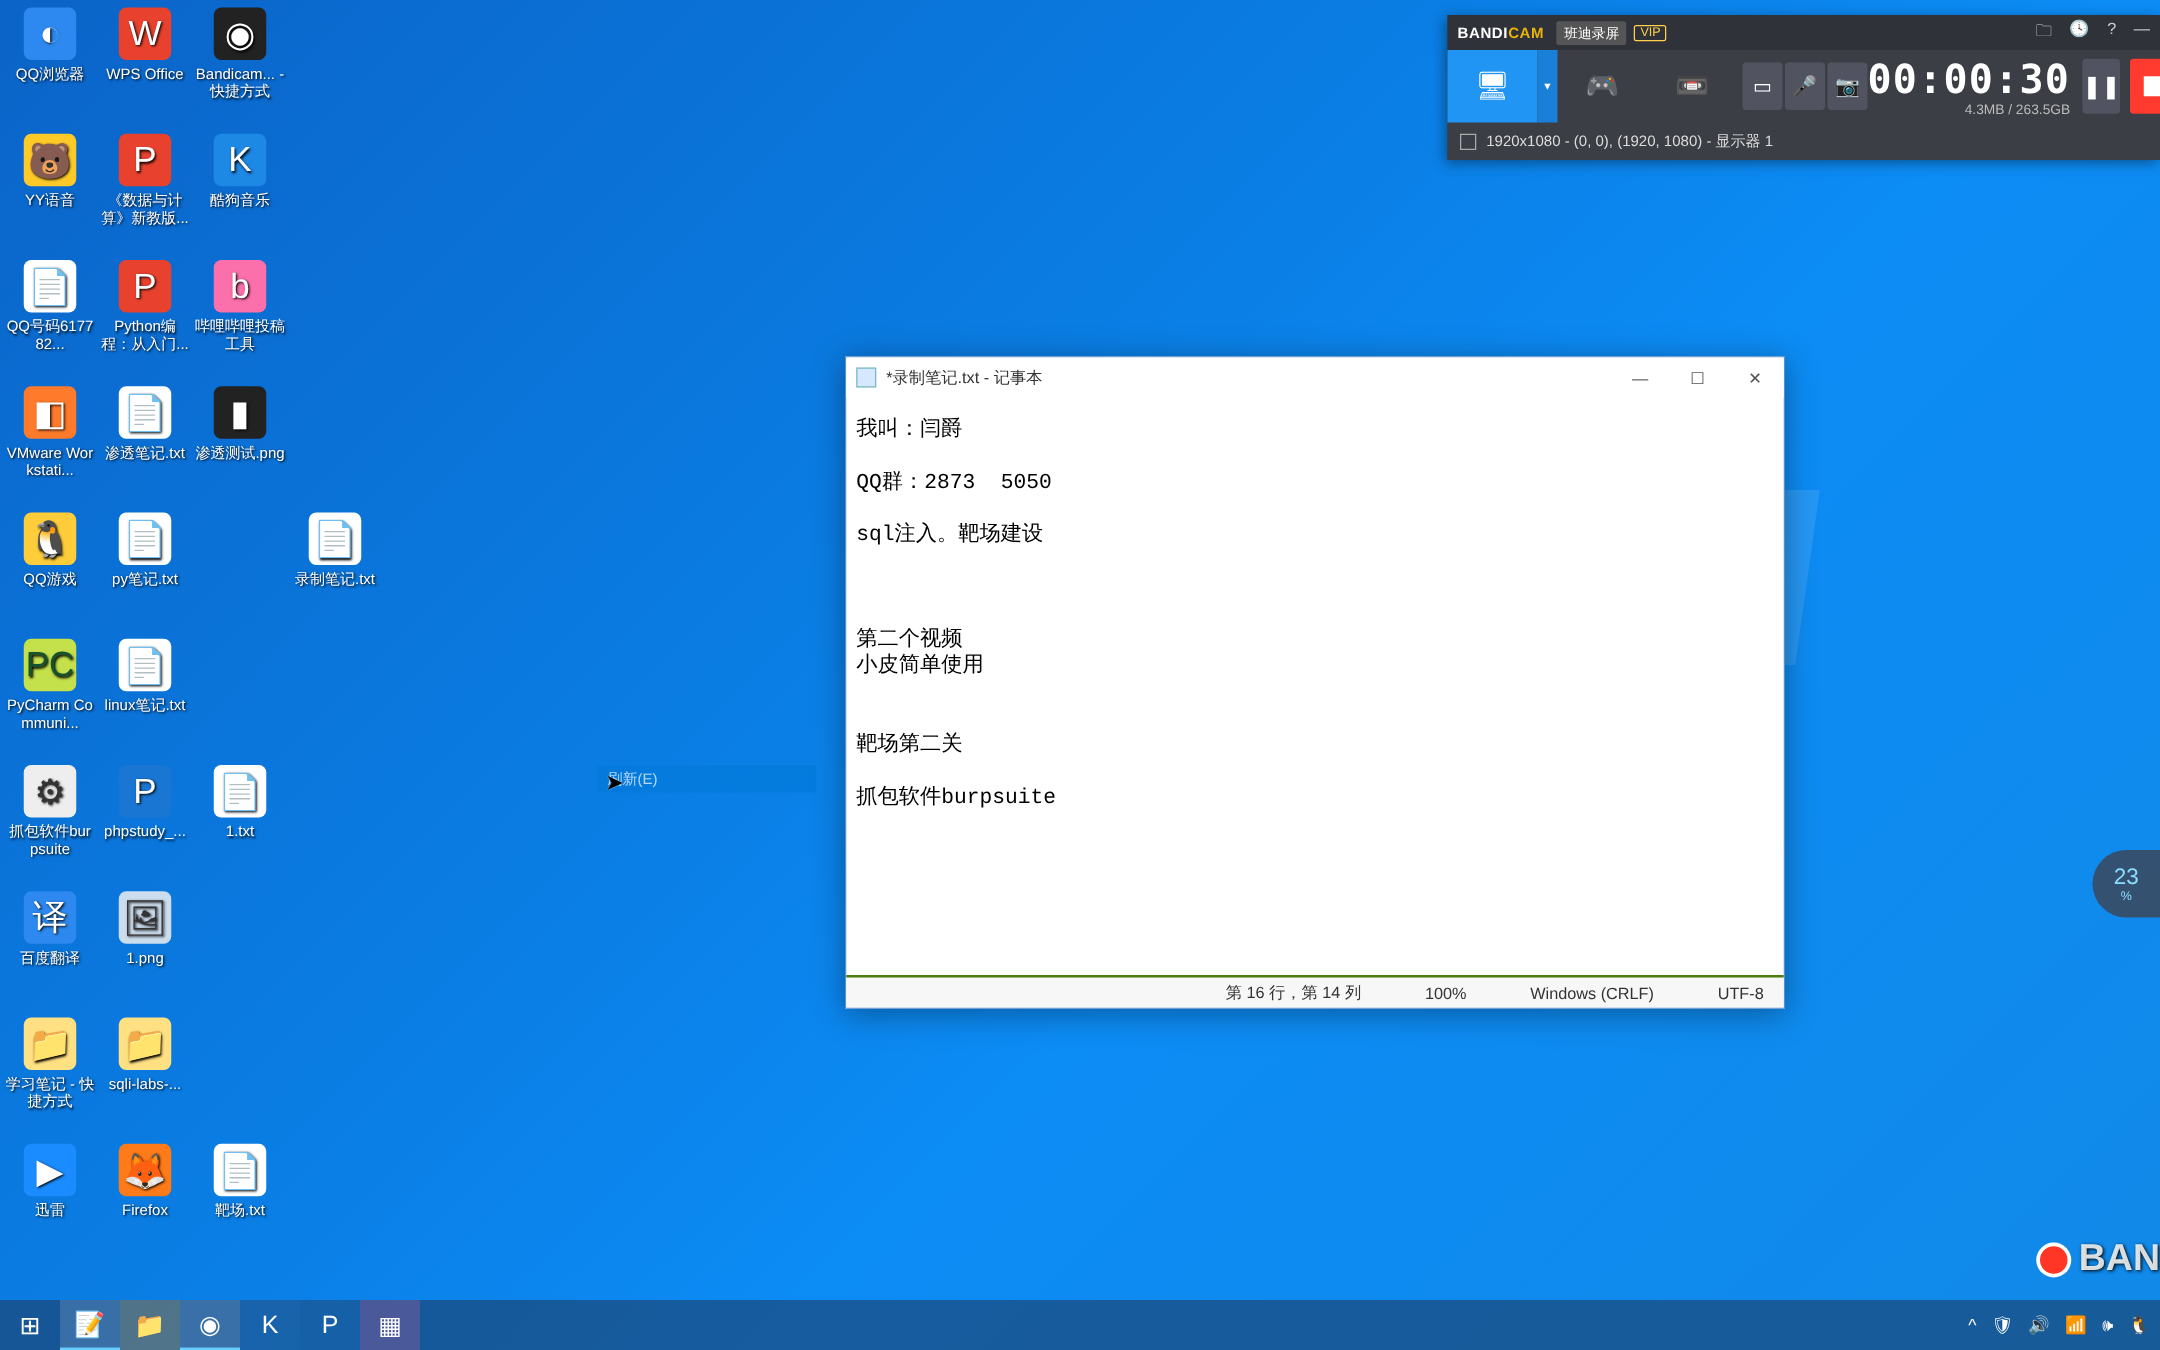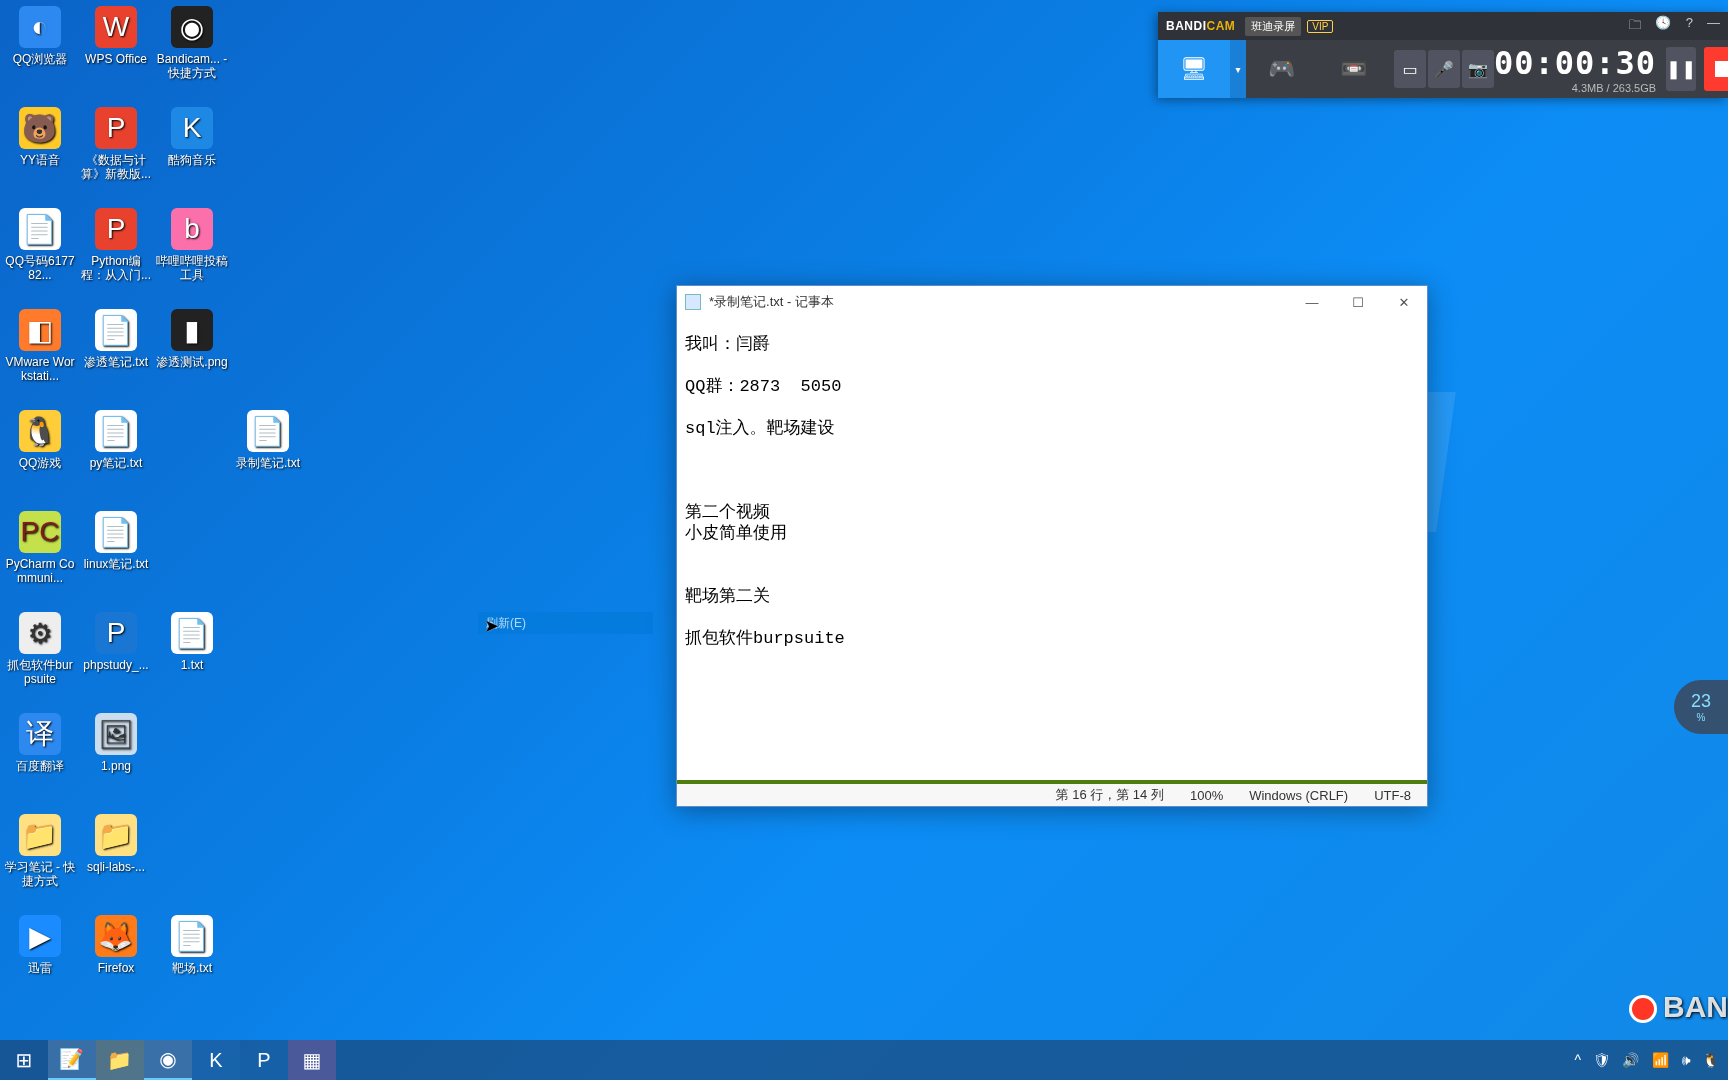--- a/index.html
+++ b/index.html
@@ -71,23 +71,23 @@
   font-size: 17px;
   color: #000;
   line-height: 21px;
   white-space: pre-wrap;
   height: 410px;
   overflow: auto;
   font-family: Liberation Mono, monospace;
 }
 .np-status {
   position:absolute; bottom:0; left:0; right:0;
-  height: 26px; border-top:4px solid #4d7c0f;
+  height: 26px; border-top:2px solid #4d7c0f;
   display:flex; justify-content:flex-end; align-items:center;
-  font-size:13px; color:#333; padding:0 10px; gap:14px;
+  font-size:13px; color:#333; padding:0 10px; gap:39px;
   background:#f7f7f7;
 }
 .np-status span { padding: 0 6px; }
 
 .bandicam {
   position:absolute; right:0; top:12px;
   width: 570px;
   background: #3b3e44;
   color:#fff;
   font-size:12px;
@@ -220,21 +220,21 @@
     </div>
     <div class="dicon" style="left: 80px; top: 410px;">
       <div class="ibox" style="background: rgb(255, 255, 255); color: rgb(51, 51, 51);">📄</div>
       <span class="lbl">py笔记.txt</span>
     </div>
     <div class="dicon" style="left: 232px; top: 410px;">
       <div class="ibox" style="background: rgb(255, 255, 255); color: rgb(51, 51, 51);">📄</div>
       <span class="lbl">录制笔记.txt</span>
     </div>
     <div class="dicon" style="left: 4px; top: 511px;">
-      <div class="ibox" style="background: rgb(196, 224, 74); color: #7f1d1d;">PC</div>
+      <div class="ibox" style="background: rgb(196, 224, 74); color: #14532d;">PC</div>
       <span class="lbl">PyCharm Communi...</span>
     </div>
     <div class="dicon" style="left: 80px; top: 511px;">
       <div class="ibox" style="background: rgb(255, 255, 255); color: rgb(51, 51, 51);">📄</div>
       <span class="lbl">linux笔记.txt</span>
     </div>
     <div class="dicon" style="left: 4px; top: 612px;">
       <div class="ibox" style="background: rgb(238, 238, 238); color: rgb(51, 51, 51);">⚙</div>
       <span class="lbl">抓包软件burpsuite</span>
     </div>
@@ -346,20 +346,24 @@
       <div class="t">00:00:30</div>
       <div class="s">4.3MB / 263.5GB</div>
     </div>
     <div class="bc-ctrl">
       <div class="bc-pause">❚❚</div>
       <div class="bc-rec">
           <div class="sq"></div>
         </div>
     </div>
   </div>
+  <div class="bc-info">
+    <span class="chk"></span>
+    <span>1920x1080 - (0, 0), (1920, 1080) - 显示器 1</span>
+  </div>
 </div>
 
 <div class="speed-badge">
   <span>23</span>
   <small>%</small>
 </div>
 
 <div class="taskbar">
   <div id="tb-apps" style="display:flex;">
       <div class="tb-app">⊞</div>

